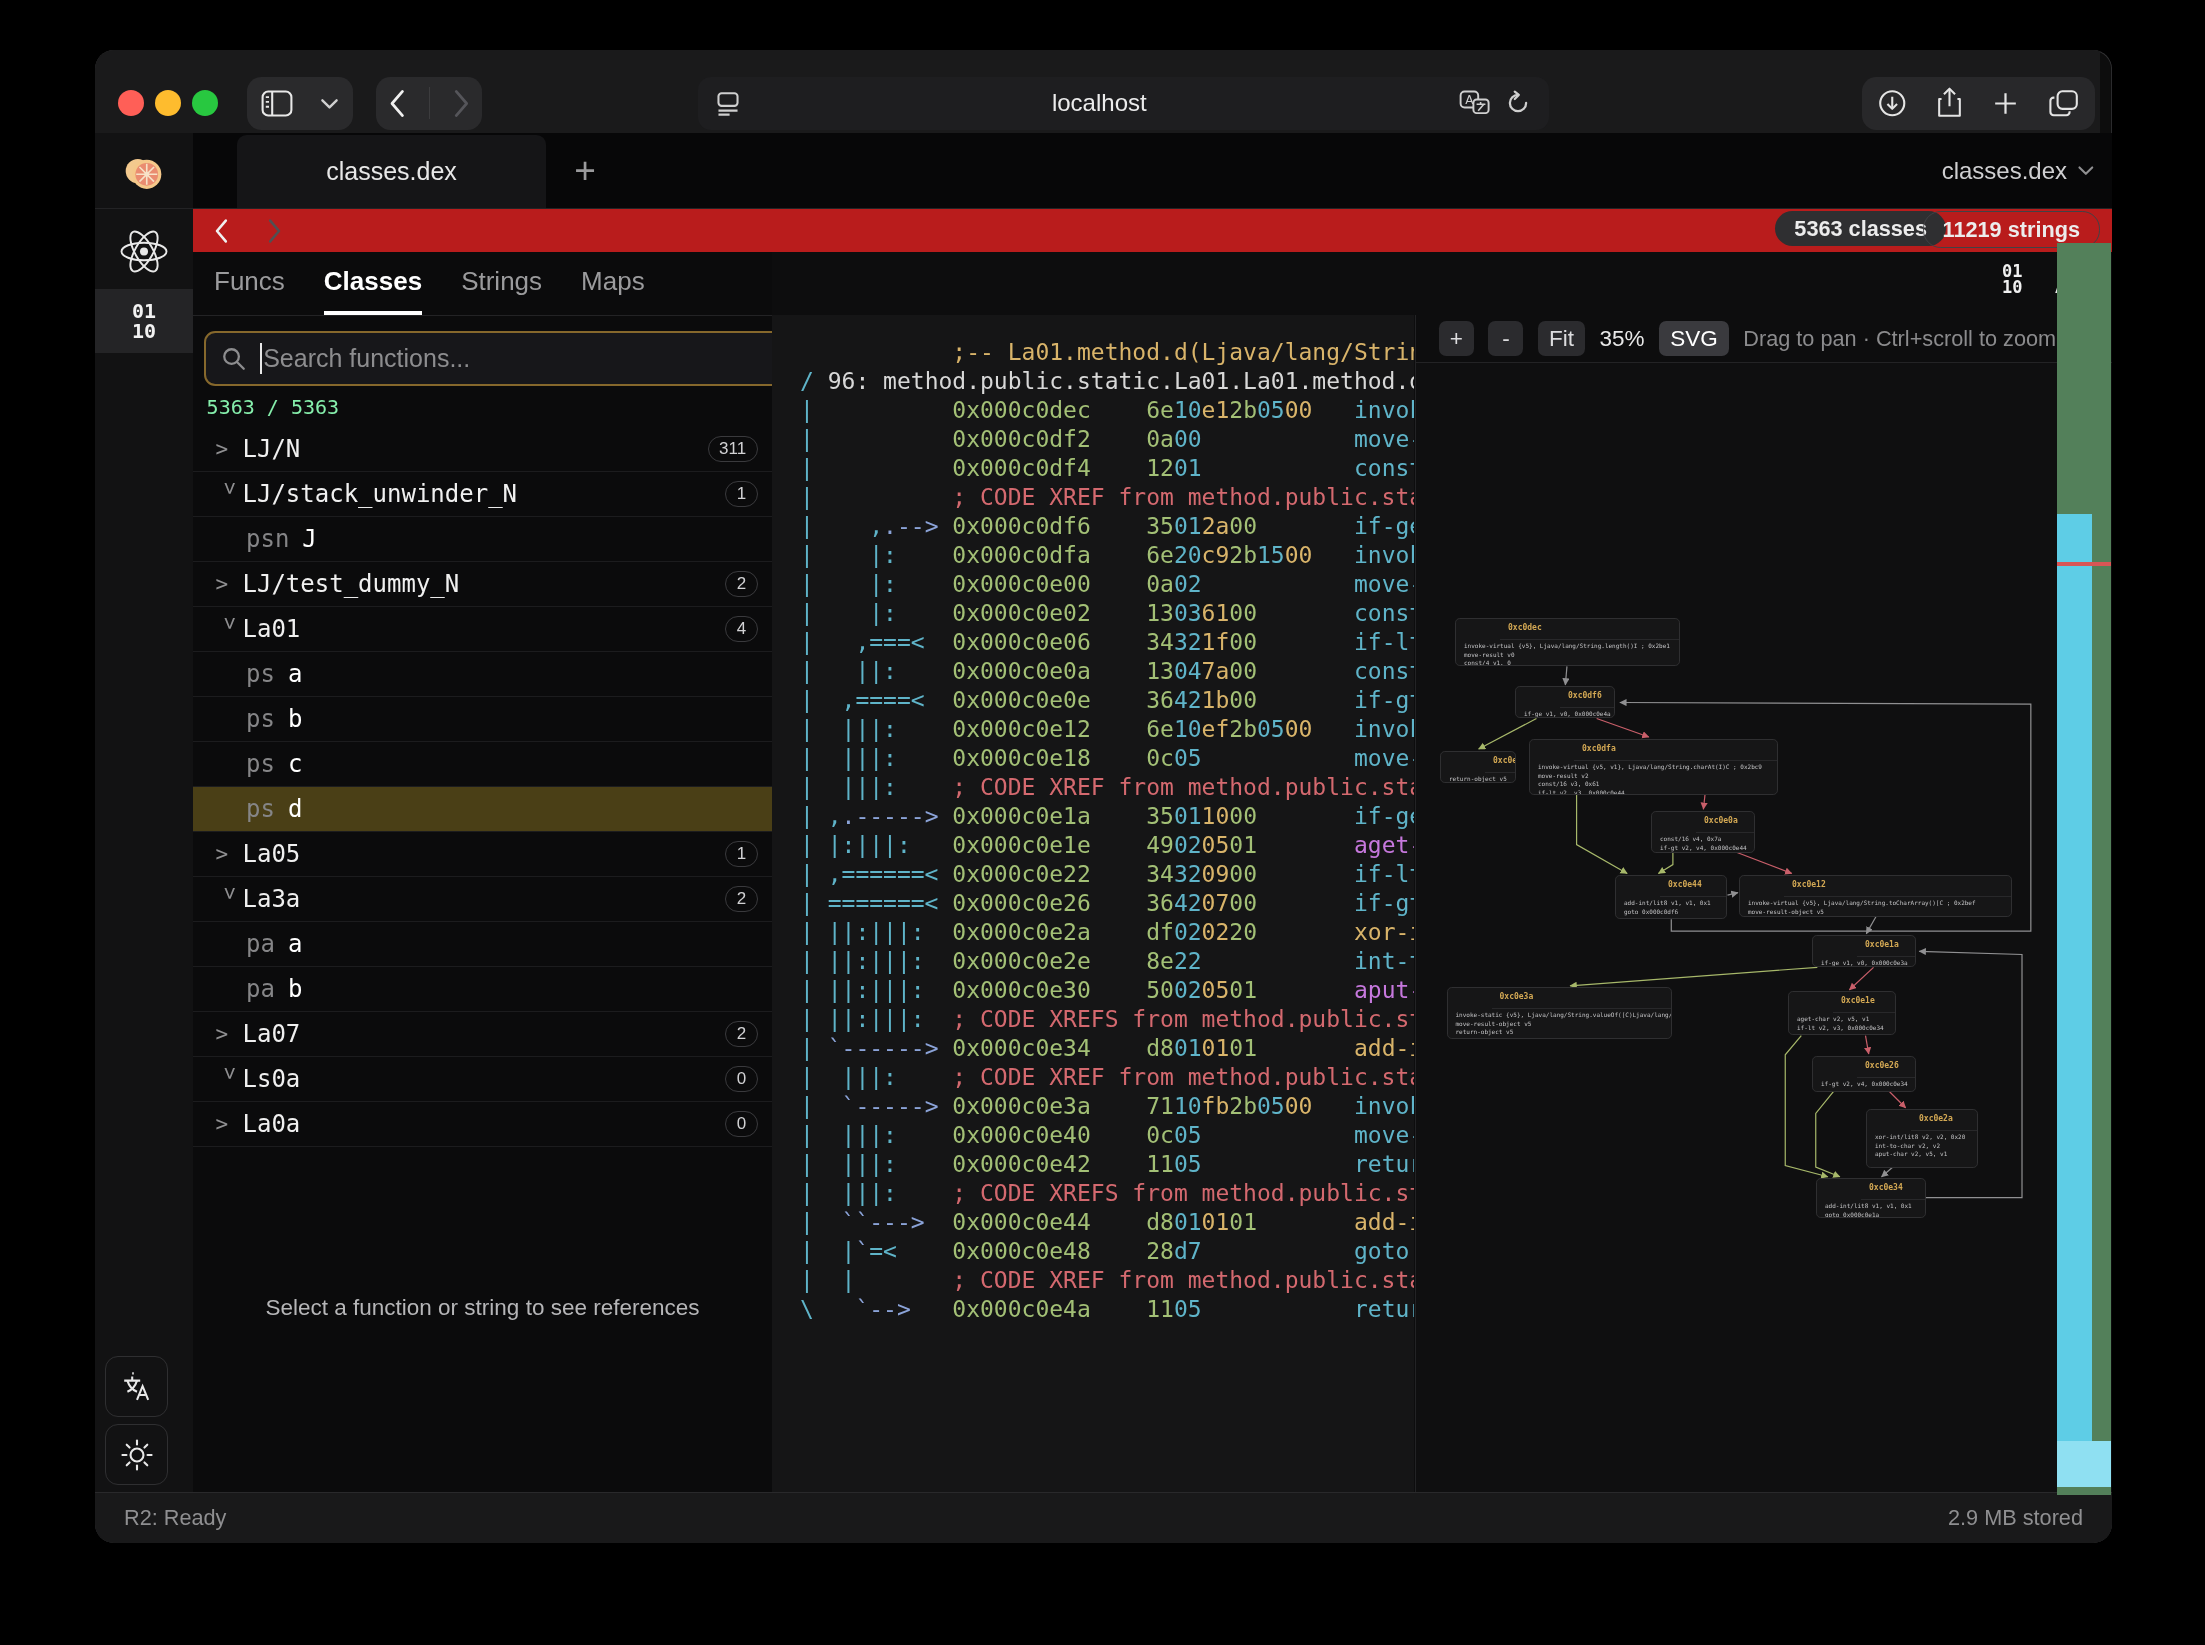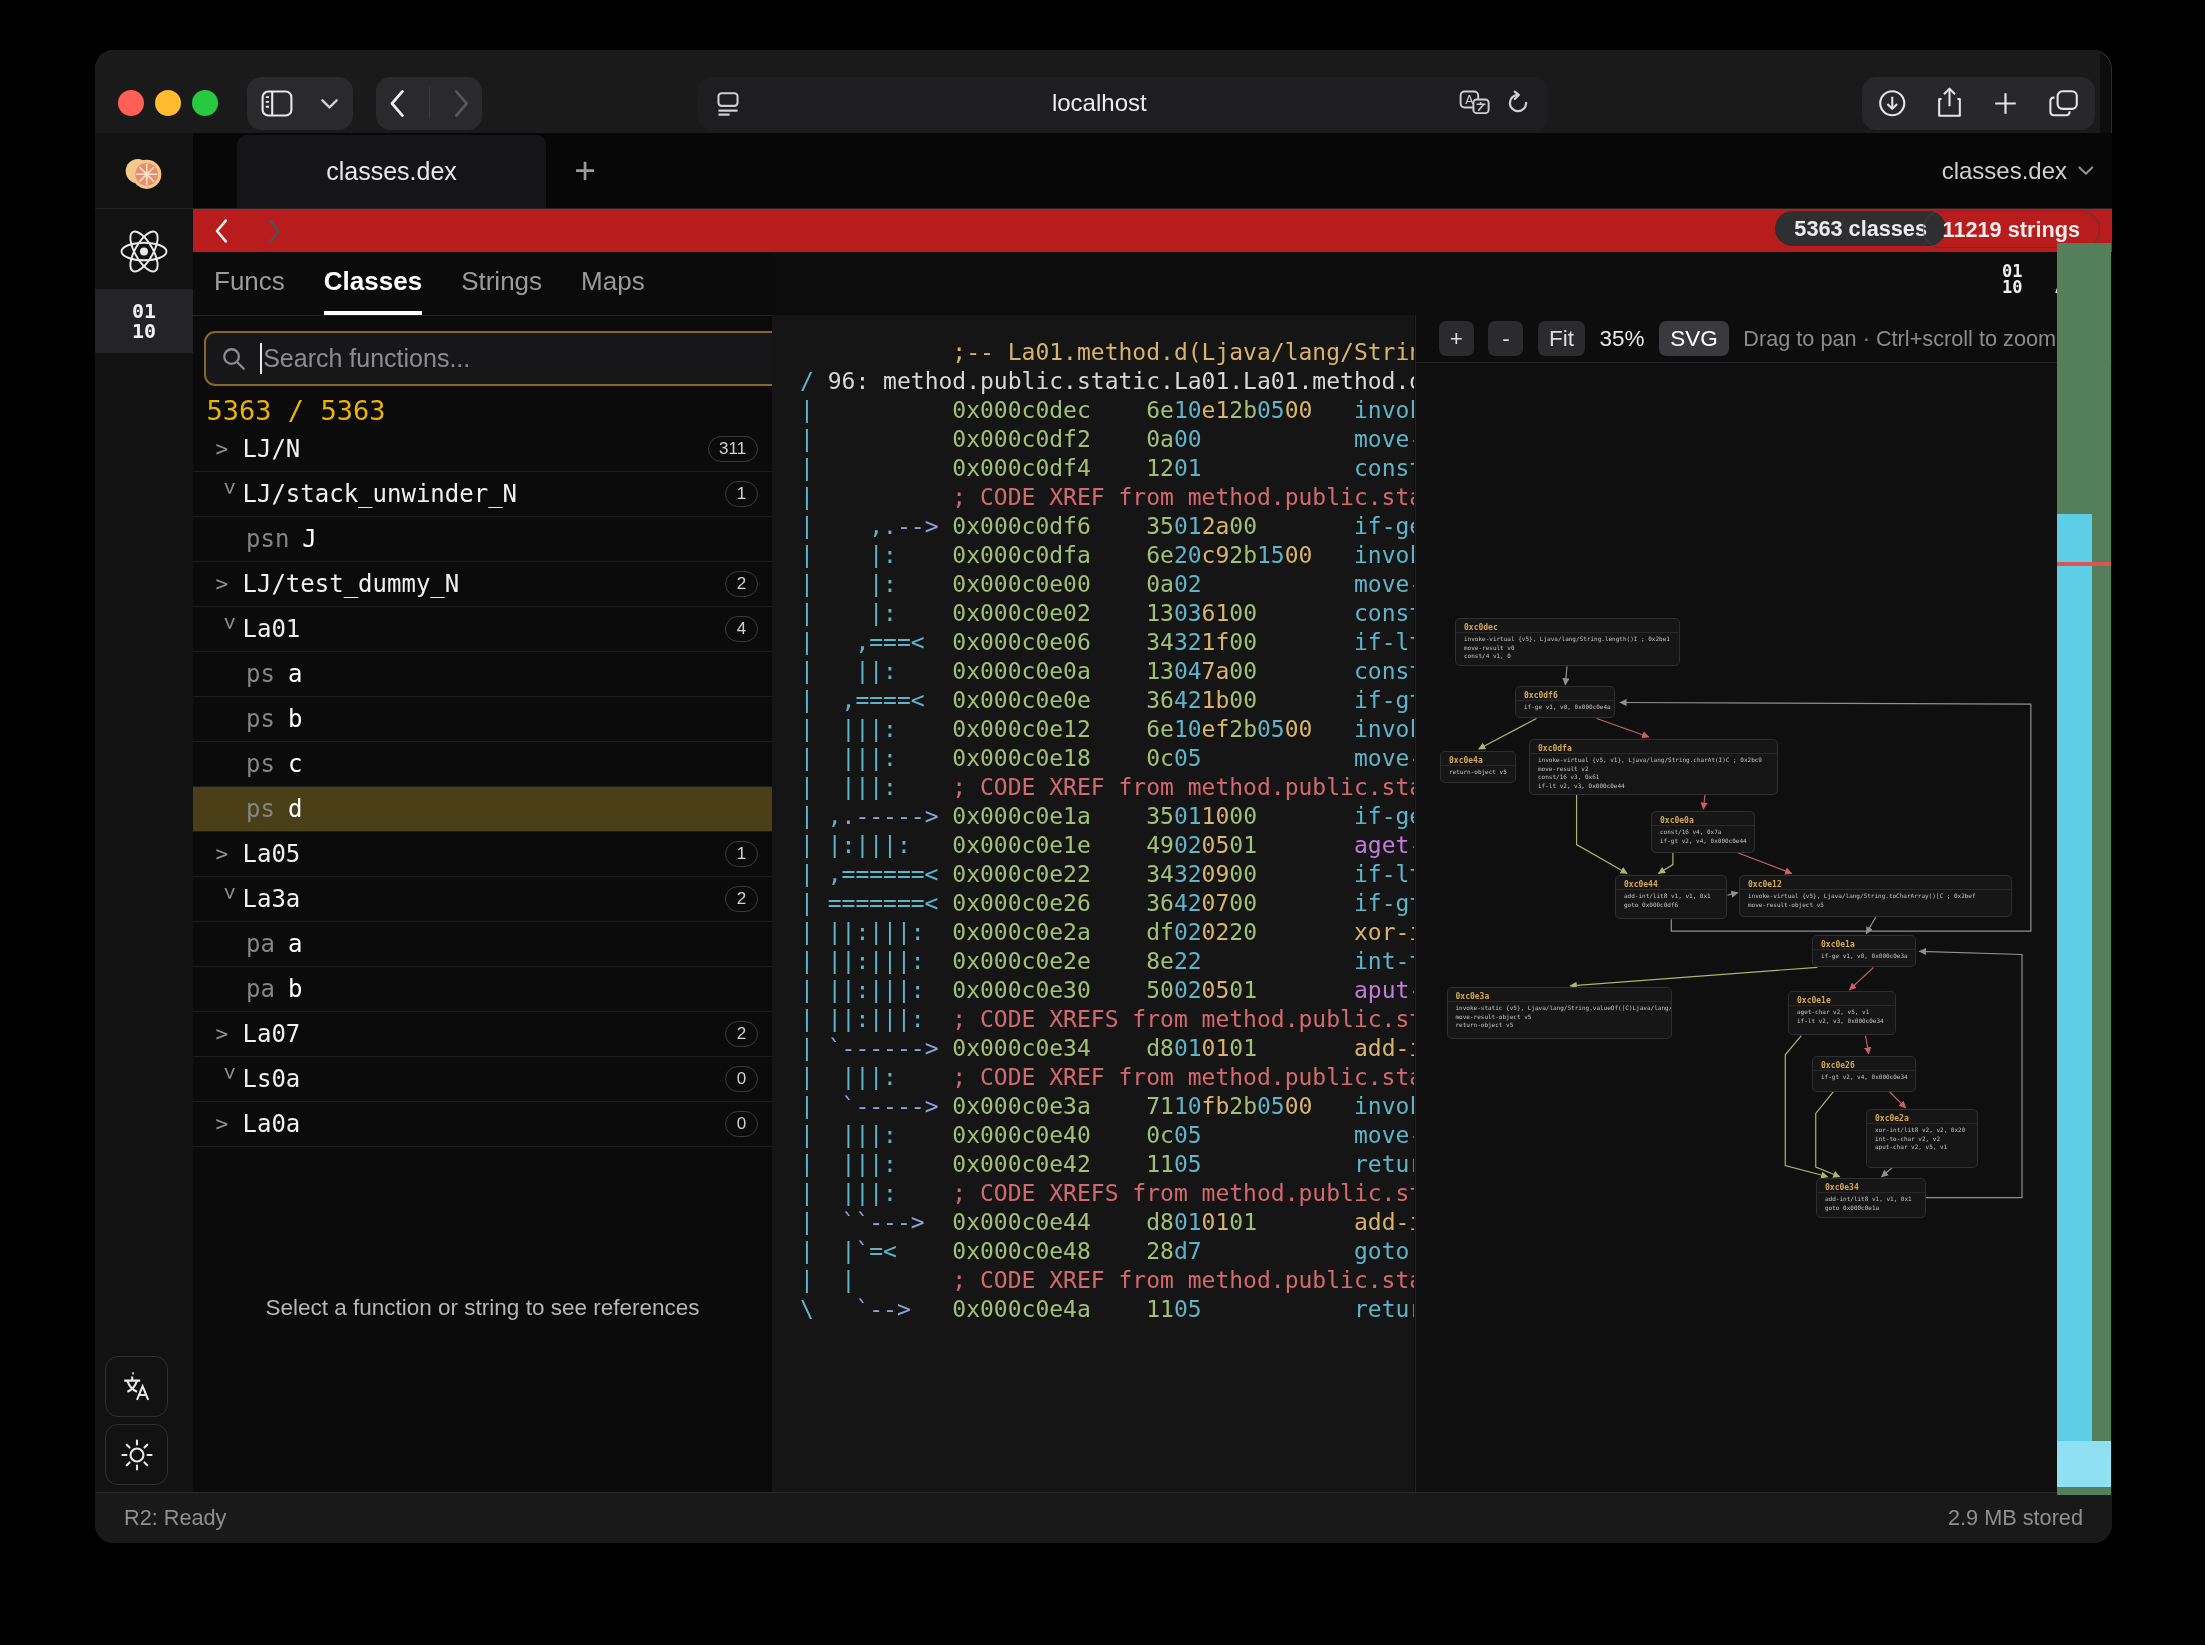--- a/index.html
+++ b/index.html
@@ -39,21 +39,21 @@
   .pill.filled{background:#2f2f31;}
   .pill.outline{border:1.6px solid #424245;}
   
   .leftpanel{position:absolute;left:98px;top:202px;width:579px;height:1241px;background:#0b0b0c;border-right:0.8px solid #232325;}
   .ptabs{display:flex;align-items:stretch;height:63px;border-bottom:0.8px solid #232325;padding-left:21px;gap:39px;}
   .ptab{display:flex;align-items:center;color:#9b9b9d;font-size:26px;border-bottom:4px solid transparent;}
   .ptab.active{color:#fff;font-weight:bold;border-bottom-color:#fff;}
   .search{position:absolute;left:11.2px;top:79px;width:552px;height:51px;border:2px solid #86682c;background:#17171a;border-radius:11.2px;display:flex;align-items:center;padding:0 14.4px;}
   .search .caret{width:2px;height:30.5px;background:#e8e8e8;margin-left:13px;}
   .search .ph{color:#8d8d8f;font-size:25px;margin-left:1.6px;}
-  .count{position:absolute;left:13.6px;top:143px;color:#eab308;font-size:27px;}
+  .count{position:absolute;left:13.6px;top:143px;color:#86efac;font-size:20px;}
   .tree{position:absolute;left:0;top:175px;width:100%;}
   .trow{height:44px;display:flex;align-items:center;border-bottom:0.8px solid #1c1c1e;font-size:24px;}
   .trow.sel{background:#4a3f16;}
   .tchev{width:27px;margin-left:22.5px;color:#8f8f91;font-size:21px;display:inline-block;}
   .tchev.open{transform:rotate(90deg) translateX(1.6px);}
   .tname{color:#f0f0f0;flex:1;}
   .tprefix{margin-left:53px;color:#858587;margin-right:13px;}
   .tcname{color:#fff;}
   .tbadge{margin-right:14.4px;border:1.6px solid #3a3a3d;border-radius:802px;padding:2.4px 10.4px;font-size:17px;color:#d2d2d4;font-family:"Liberation Sans",sans-serif;}
   .lphint{position:absolute;left:0;top:1043px;width:100%;text-align:center;color:#b6b6b8;font-size:22.5px;}
@@ -66,21 +66,21 @@
   .dline{white-space:pre;font-family:"DejaVu Sans Mono",monospace;font-size:23px;line-height:29px;}
   .dgrn{color:#a3c076;} .dcyan{color:#5fb4c9;} .dyel{color:#d9b46a;} .dred{color:#d4696f;}
   .dpur{color:#c678dd;} .dper{color:#8ba3d8;} .dwht{color:#d8d8d8;}
   .gcontrols{position:absolute;left:643px;top:63px;right:0;height:48px;background:#0d0d0e;border-bottom:0.8px solid #232325;border-left:0.8px solid #232325;display:flex;align-items:center;gap:14.4px;padding-left:22.5px;box-sizing:border-box;}
   .gbtn{height:35px;min-width:35px;background:#2b2b2e;border-radius:7.2px;color:#dcdcde;font-size:22.5px;display:flex;align-items:center;justify-content:center;padding:0 11.2px;box-sizing:border-box;}
   .gbtn.hl{background:#3a3a3e;color:#fff;}
   .gzoom{color:#e8e8e8;font-size:22.5px;}
   .ghint{color:#8b8b8d;font-size:21.7px;}
   .gcanvas{position:absolute;left:643px;top:111px;width:643px;height:1130px;background:#0f0f10;border-left:0.8px solid #232325;overflow:hidden;}
   .gnode{position:absolute;background:#161617;border:0.8px solid #2f2f31;border-radius:4.8px;overflow:hidden;box-sizing:border-box;}
-  .gtitle{font-family:"DejaVu Sans Mono",monospace;font-size:8px;font-weight:bold;color:#d4a954;padding:4px 8px 0;border-bottom:0.8px solid #28282a;}
+  .gtitle{font-family:"DejaVu Sans Mono",monospace;font-size:8px;font-weight:bold;color:#d4a954;padding:4px 8px 7px;border-bottom:0.8px solid #28282a;margin-left:44px;}
   .gline{font-family:"DejaVu Sans Mono",monospace;font-size:6px;line-height:8.4px;color:#c3c3c5;padding:0 8px;white-space:nowrap;}
   .gnode .gbody{padding-top:2.4px;}
   .edges{position:absolute;left:0;top:0;}
   
   .minimap{position:absolute;left:1962px;top:193px;width:54px;height:1252px;background:#53805a;z-index:6;}
   .mm-cyan{position:absolute;left:0;top:271px;width:35px;height:928px;background:#5ecde6;}
   .mm-red{position:absolute;left:0;top:319px;width:54px;height:4px;background:#d95555;}
   .mm-sel{position:absolute;left:0;top:1198px;width:54px;height:46px;background:#8fe0f2;}
   
   .statusbar{position:absolute;left:0;bottom:0;right:0;height:50px;background:#19191a;border-top:0.8px solid #29292b;display:flex;align-items:center;justify-content:space-between;padding:0 29px;color:#8f8f91;font-size:21.7px;}

